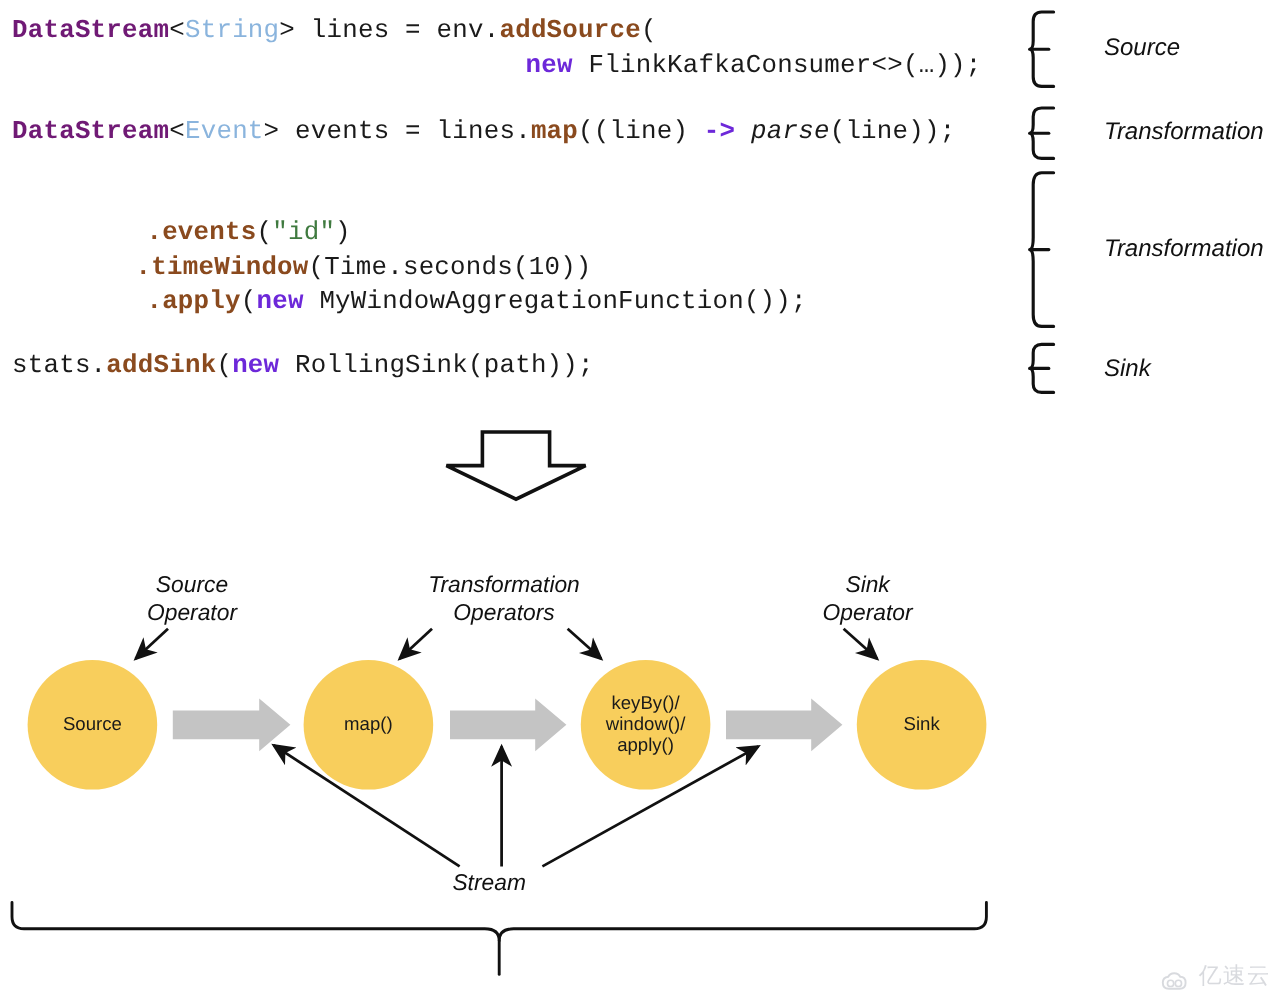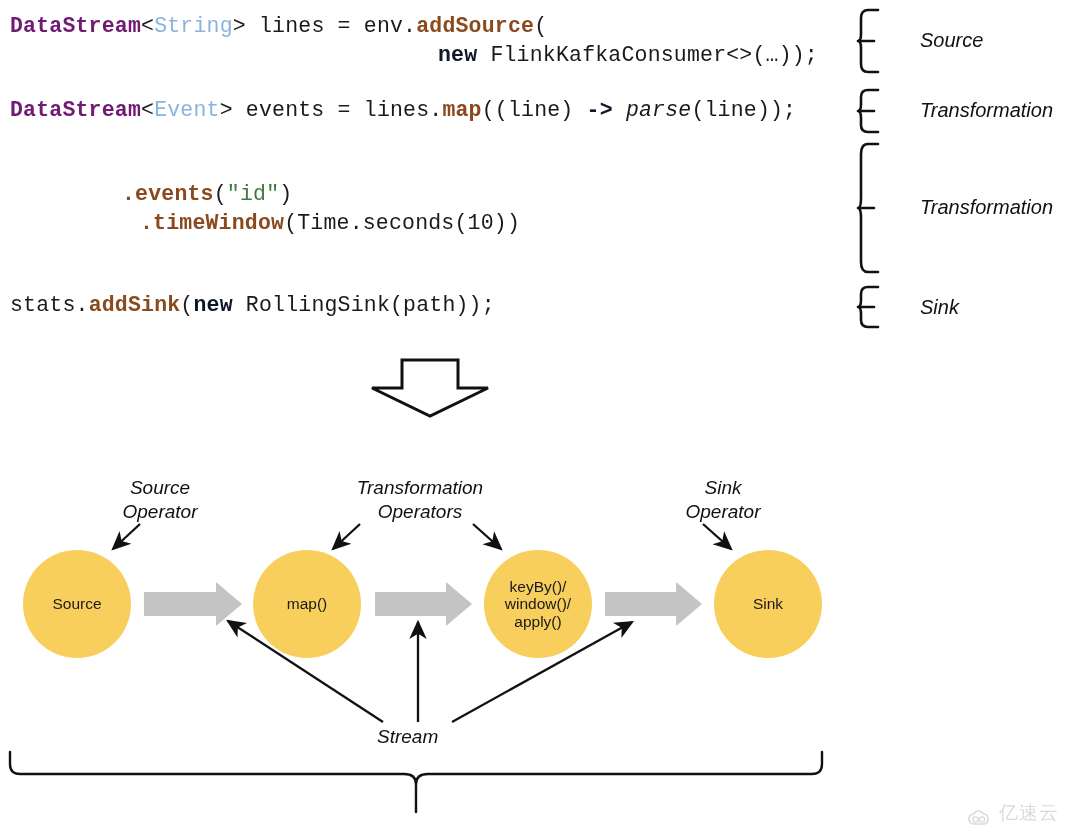--- a/index.html
+++ b/index.html
@@ -26,21 +26,21 @@
   .code-line {
     position: absolute;
     white-space: pre;
     font-family: "Liberation Mono", "DejaVu Sans Mono", monospace;
     font-size: 21.5px;
     letter-spacing: 0.2px;
     color: #1a1a1a;
   }
   .tok-type     { color: #701a75; font-weight: bold; }
   .tok-generic  { color: #8ab4dd; }
-  .tok-kw       { color: #0f172a; font-weight: bold; }
+  .tok-kw       { color: #6d28d9; font-weight: bold; }
   .tok-method   { color: #8a4a1e; font-weight: bold; }
   .tok-str      { color: #3f7a3f; }
   .tok-ital     { font-style: italic; color: #1a1a1a; margin-top: 20px; }
   .tok-plain    { color: #1a1a1a; }
 
   
   .brace-wrap { position: absolute; }
   .brace-label {
     position: absolute;
     font-family: "Liberation Sans", sans-serif;
@@ -111,21 +111,22 @@
   svg { display: block; overflow: visible; }
 </style>
 </head>
 <body>
 
 <div id="code-panel">
   <div class="code-line" style="left:10px; top:14px;"><span class="tok-type">DataStream</span><span class="tok-plain">&lt;</span><span class="tok-generic">String</span><span class="tok-plain">&gt; lines = env.</span><span class="tok-method">addSource</span><span class="tok-plain">(</span></div>
   <div class="code-line" style="left:438px; top:43px;"><span class="tok-kw">new</span><span class="tok-plain"> FlinkKafkaConsumer&lt;&gt;(…));</span></div>
   <div class="code-line" style="left:10px; top:98px;"><span class="tok-type">DataStream</span><span class="tok-plain">&lt;</span><span class="tok-generic">Event</span><span class="tok-plain">&gt; events = lines.</span><span class="tok-method">map</span><span class="tok-plain">((line) </span><span class="tok-kw">-&gt;</span><span class="tok-plain"> </span><span class="tok-ital">parse</span><span class="tok-plain">(line));</span></div>
   <div class="code-line" style="left:122px; top:182px;"><span class="tok-method">.</span><span class="tok-method">events</span><span class="tok-plain">(</span><span class="tok-str">"id"</span><span class="tok-plain">)</span></div>
-  <div class="code-line" style="left:140px; top:211px;"><span class="tok-method">.</span><span class="tok-method">timeWindow</span><span class="tok-plain">(Time.seconds(10))</span></div>
+  <div class="code-line" style="left:113px; top:211px;"><span class="tok-method">.</span><span class="tok-method">timeWindow</span><span class="tok-plain">(Time.seconds(10))</span></div>
+  <div class="code-line" style="left:122px; top:240px;"><span class="tok-method">.</span><span class="tok-method">apply</span><span class="tok-plain">(</span><span class="tok-kw">new</span><span class="tok-plain"> MyWindowAggregationFunction());</span></div>
   <div class="code-line" style="left:10px; top:293px;"><span class="tok-plain">stats.</span><span class="tok-method">addSink</span><span class="tok-plain">(</span><span class="tok-kw">new</span><span class="tok-plain"> RollingSink(path));</span></div>
 </div>
 
 <div class="brace-wrap" style="left:858px; top:8px;">
   <svg width="36" height="66" viewBox="0 0 36 66">
     <path d="M20 2 L10 2 Q3 2 3 10 L3 26 Q3 33 0 33 Q3 33 3 40 L3 56 Q3 64 10 64 L20 64" fill="none" stroke="#111111" stroke-width="2.6" stroke-linecap="round"></path>
     <path d="M0 33 L16 33" fill="none" stroke="#111111" stroke-width="2.6" stroke-linecap="round"></path>
   </svg>
 </div>
 <div class="brace-label" style="left:920px; top:29px;">Source</div>

